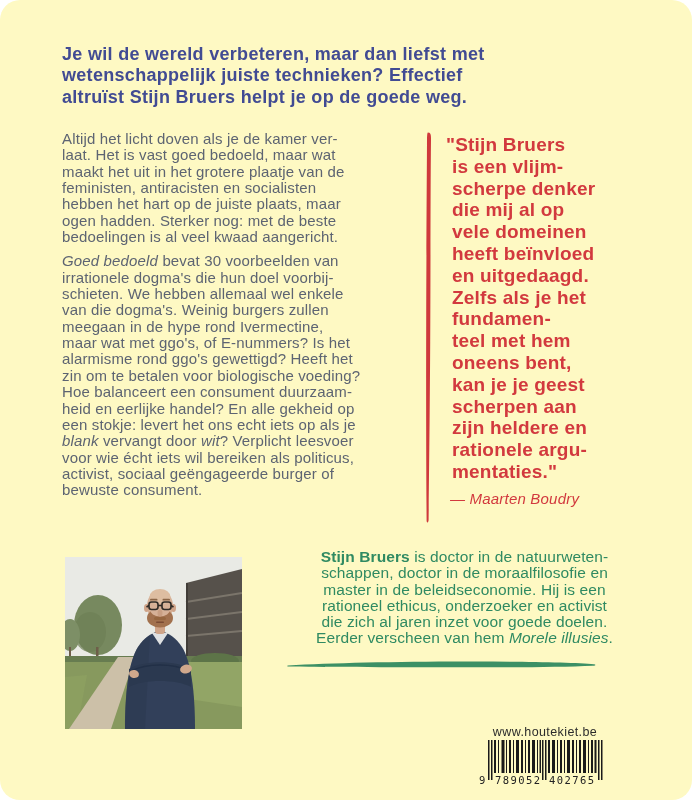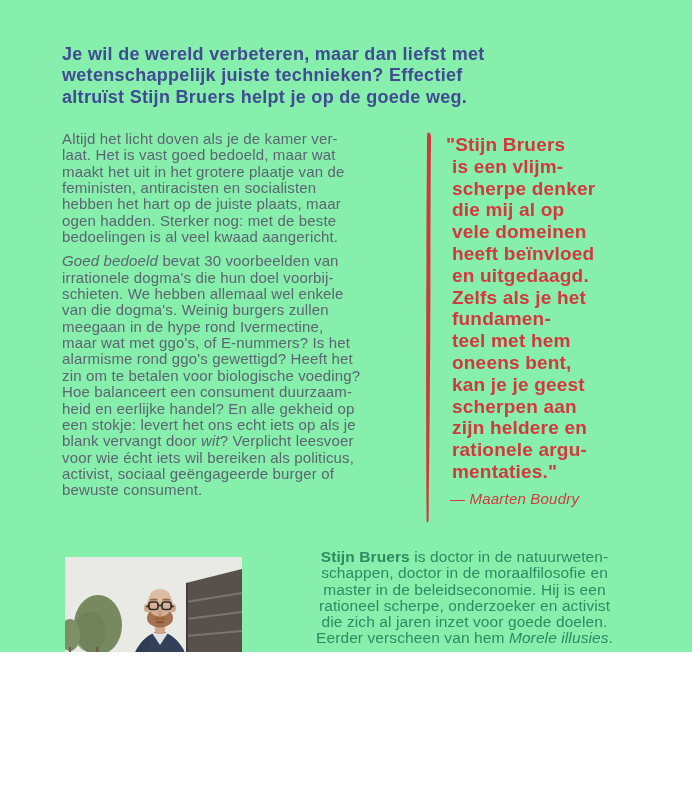--- a/index.html
+++ b/index.html
@@ -1,19 +1,20 @@
 <!DOCTYPE html>
 <html><head>
 <meta charset="utf-8">
 <title>Book back cover</title>
 <style>
   html,body{margin:0;padding:0;background:#ffffff;}
   .canvas{
-    position:relative;width:692px;height:652px;background:#86efac;overflow:hidden;
+    position:relative;width:692px;height:800px;background:#fef9c3;overflow:hidden;
     font-family:"Liberation Sans","DejaVu Sans",sans-serif;
+    border-radius:20px;
   }
   .rl-line{white-space:pre;}
   .headline{
     position:absolute;left:62px;top:44px;width:585px;
     font-weight:bold;font-size:18px;line-height:21.4px;letter-spacing:0.3px;
   }
   .body-col{
     position:absolute;left:62px;top:131px;width:372px;
     font-size:15px;line-height:16.35px;letter-spacing:0.15px;
   }
@@ -73,21 +74,21 @@
         <div class="rl-line"><span>irrationele dogma's die hun doel voorbij-</span></div>
         <div class="rl-line"><span>schieten. We hebben allemaal wel enkele</span></div>
         <div class="rl-line"><span>van die dogma's. Weinig burgers zullen</span></div>
         <div class="rl-line"><span>meegaan in de hype rond Ivermectine,</span></div>
         <div class="rl-line"><span>maar wat met ggo's, of E-nummers? Is het</span></div>
         <div class="rl-line"><span>alarmisme rond ggo's gewettigd? Heeft het</span></div>
         <div class="rl-line"><span>zin om te betalen voor biologische voeding?</span></div>
         <div class="rl-line"><span>Hoe balanceert een consument duurzaam-</span></div>
         <div class="rl-line"><span>heid en eerlijke handel? En alle gekheid op</span></div>
         <div class="rl-line"><span>een stokje: levert het ons echt iets op als je</span></div>
-        <div class="rl-line"><span style="">blank</span><span> vervangt door </span><span style="font-style: italic;">wit</span><span>? Verplicht leesvoer</span></div>
+        <div class="rl-line"><span style="font-style: italic;">blank</span><span> vervangt door </span><span style="font-style: italic;">wit</span><span>? Verplicht leesvoer</span></div>
         <div class="rl-line"><span>voor wie écht iets wil bereiken als politicus,</span></div>
         <div class="rl-line"><span>activist, sociaal geëngageerde burger of</span></div>
         <div class="rl-line"><span>bewuste consument.</span></div>
       </div>
   </section>
 
   <div class="red-stroke" style="color: rgb(207, 57, 60);">
     <svg viewBox="0 0 9 392" preserveAspectRatio="none" aria-hidden="true">
       <path fill="currentColor" d="M4.2,0.5 C6.2,0.8 7.2,1.5 7.0,8 C6.4,60 6.6,140 6.2,210 C5.8,280 5.2,335 4.6,388 C4.4,391 2.8,391.5 2.6,388.5 C2.2,330 2.0,260 2.2,190 C2.4,120 2.8,50 3.0,8 C3.1,2 3.4,0.4 4.2,0.5 Z"></path>
     </svg>
@@ -170,21 +171,21 @@
         <ellipse cx="121" cy="112" rx="6" ry="4.5" fill="#d0a88c" transform="rotate(-14 121 112)"></ellipse>
         <ellipse cx="69" cy="117" rx="5" ry="4" fill="#d0a88c" transform="rotate(14 69 117)"></ellipse>
       </g>
     </svg>
   </figure>
 
   <section class="bio" style="color: rgb(47, 138, 98); text-align: center;">
       <div class="rl-line"><span style="font-weight: bold;">Stijn Bruers</span><span> is doctor in de natuurweten-</span></div>
       <div class="rl-line"><span>schappen, doctor in de moraalfilosofie en</span></div>
       <div class="rl-line"><span>master in de beleidseconomie. Hij is een</span></div>
-      <div class="rl-line"><span>rationeel scherpe, onderzoeker en activist</span></div>
+      <div class="rl-line"><span>rationeel ethicus, onderzoeker en activist</span></div>
       <div class="rl-line"><span>die zich al jaren inzet voor goede doelen.</span></div>
       <div class="rl-line"><span>Eerder verscheen van hem </span><span style="font-style: italic;">Morele illusies</span><span>.</span></div>
     </section>
 
   <div class="green-stroke" style="color: rgb(60, 144, 101);">
     <svg viewBox="0 0 313 9" preserveAspectRatio="none" aria-hidden="true">
       <path fill="currentColor" d="M3,5.6 C45,3 110,1.8 180,1.6 C235,1.5 290,2.2 309,4.2 C311,4.6 311,5.4 308,5.8 C270,7.6 210,7.4 150,7.2 C95,7 40,7.4 5,6.6 C2,6.4 1.5,5.8 3,5.6 Z"></path>
     </svg>
   </div>
 

